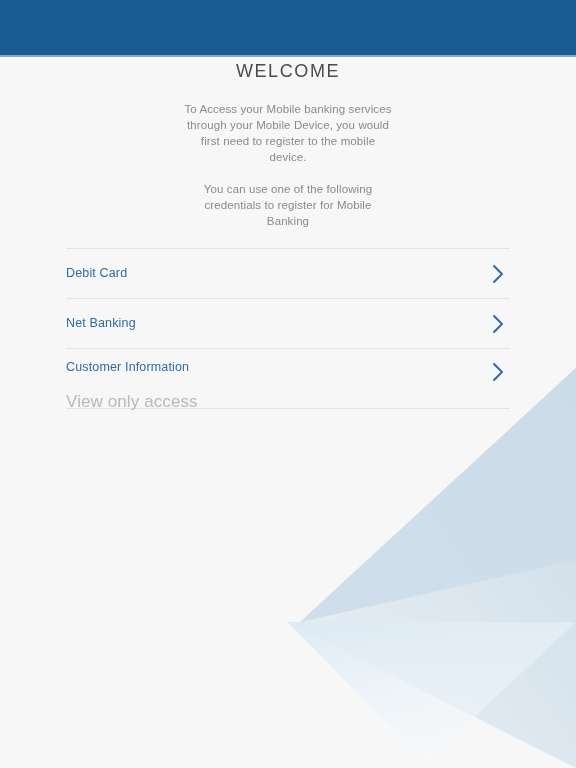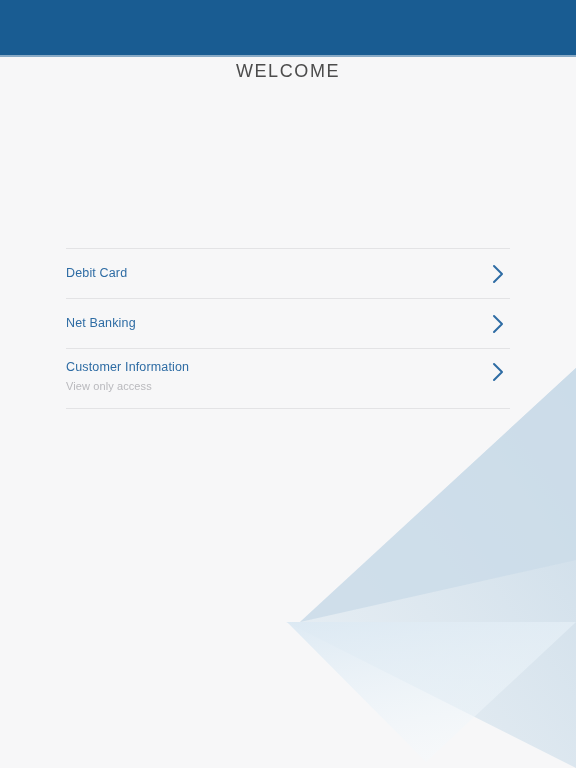--- a/index.html
+++ b/index.html
@@ -135,23 +135,23 @@
     justify-content: center;
   }
   .option-label {
     color: #2e6ca4;
     font-size: 12.5px;
     letter-spacing: .15px;
     line-height: 15px;
   }
   .option-sub {
     color: #b9b9bd;
-    font-size: 11px;
+    font-size: 17px;
     line-height: 14px;
-    margin-top: 4px;
+    margin-top: 20px;
     letter-spacing: .1px;
   }
   .chevron {
     position: absolute;
     right: 6px;
     top: 50%;
     transform: translateY(-50%);
     display: flex;
     align-items: center;
   }
@@ -189,20 +189,24 @@
       <path d="M13 2 L3 13 L13 24" stroke="#ffffff" stroke-width="2" stroke-linecap="round" stroke-linejoin="round"></path>
     </svg>
   </span>
 </div>
 
 <div class="header-title">REGISTER</div>
 
 <div class="content">
   <h1 class="welcome-title">WELCOME</h1>
 
+  <div class="intro-block">
+    <p class="intro-para" style="max-width: 210px; margin-left: auto; margin-right: auto;">To Access your Mobile banking services through your Mobile Device, you would first need to register to the mobile device.</p>
+    <p class="intro-para" style="max-width: 210px; margin-left: auto; margin-right: auto;">You can use one of the following credentials to register for Mobile Banking</p>
+  </div>
 </div>
 
 <div class="options">
 
   <div class="divider"></div>
 
   <div class="option-row">
     <div class="option-texts">
       <span class="option-label">Debit Card</span>
     </div>

